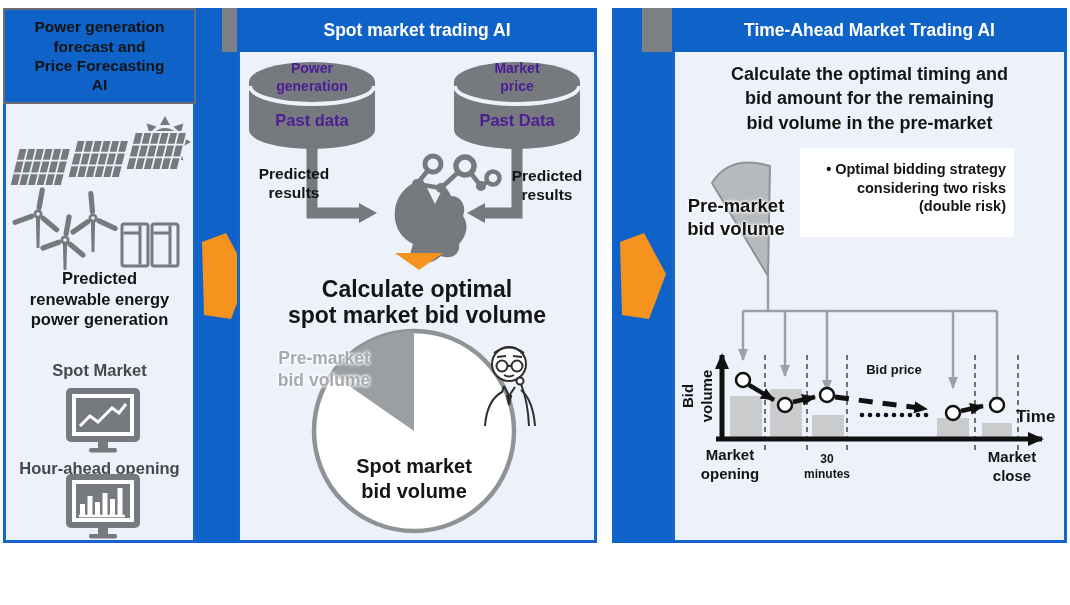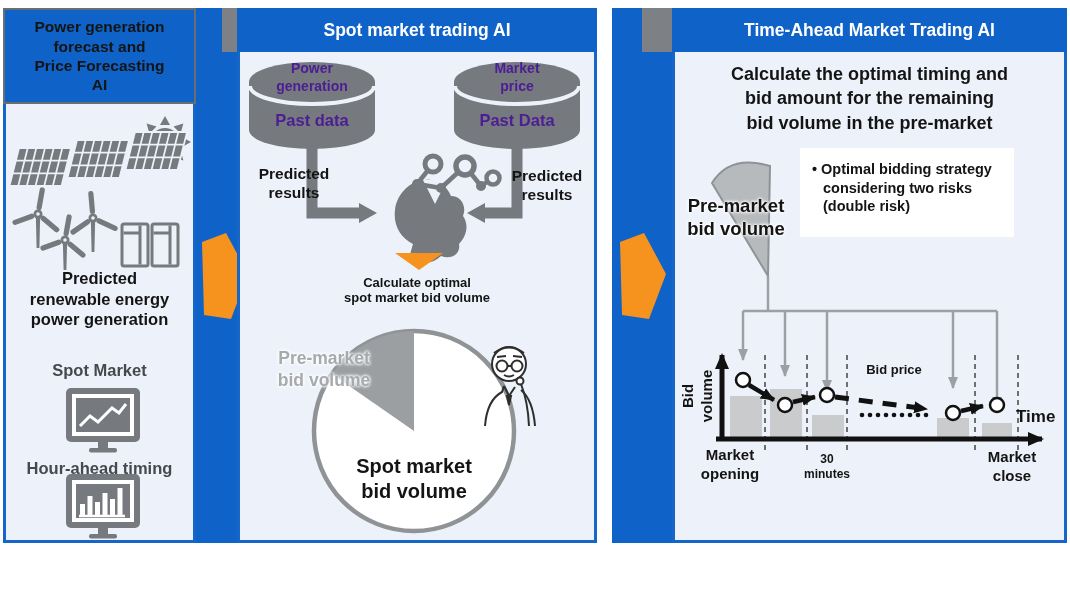--- a/index.html
+++ b/index.html
@@ -13,21 +13,21 @@
   .body{position:absolute;left:0;background:#edf2fa;box-sizing:border-box;}
   .t{position:absolute;font-weight:bold;color:#141414;line-height:1.25;text-align:center;
      white-space:pre-line;}
   .halo{text-shadow:0 0 3px #fff,0 0 3px #fff,0 0 4px #fff;}
   .grayt{color:#a7aaad;}
   .subt{color:#45494d;}
   .whitet{color:#4c1d95;}
   svg{position:absolute;overflow:visible;}
   .bulletbox{position:absolute;background:#fff;box-sizing:border-box;padding:12px 8px 12px 12px;}
   .bullet{font-weight:bold;font-size:14.5px;line-height:1.28;color:#141414;
-          padding-left:11px;text-indent:-11px;margin-bottom:9px;}
+          padding-left:11px;text-indent:-11px;margin-bottom:9px;text-align:right;}
   .bullet::before{content:"\2022";margin-right:4px;}
   .ylab{transform:rotate(-90deg);transform-origin:center center;}
 </style>
 </head>
 <body>
 
 <div id="canvas">
 
   <div class="band" style="left:196px;width:57px;"></div>
   <div class="band" style="left:612px;width:60px;"></div>
@@ -129,21 +129,21 @@
 
       <svg style="left:57px;top:282px;" width="80" height="70">
         <rect x="3" y="2" width="74" height="54" rx="5" fill="#76797d"></rect>
         <rect x="9" y="8" width="62" height="42" fill="#fff"></rect>
         <rect x="13" y="12" width="54" height="34" fill="#76797d"></rect>
         <polyline points="17,40 27,30 35,36 49,22 56,27 63,18" fill="none" stroke="#fff" stroke-width="3"></polyline>
         <rect x="35" y="56" width="10" height="7" fill="#76797d"></rect>
         <rect x="26" y="62" width="28" height="4.5" rx="2" fill="#76797d"></rect>
       </svg>
 
-      <div class="t subt" style="left:0;top:354px;width:187px;font-size:16.5px;">Hour-ahead timing</div>
+      <div class="t subt" style="left:0;top:354px;width:187px;font-size:16.5px;">Hour-ahead opening</div>
 
       <svg style="left:57px;top:368px;" width="80" height="70">
         <rect x="3" y="2" width="74" height="54" rx="5" fill="#76797d"></rect>
         <rect x="9" y="8" width="62" height="42" fill="#fff"></rect>
         <rect x="13" y="12" width="54" height="34" fill="#76797d"></rect>
         <g fill="#fff">
           <rect x="17" y="32" width="5" height="12"></rect>
             <rect x="24.5" y="24" width="5" height="20"></rect>
           <rect x="32" y="30" width="5" height="14"></rect>
             <rect x="39.5" y="21" width="5" height="23"></rect>
@@ -236,21 +236,21 @@
     <div class="t whitet" style="left:10px;top:102px;width:130px;font-size:16.5px;">Past data</div>
     <div class="t whitet" style="left:215px;top:52px;width:130px;font-size:14px;">Market
 price</div>
     <div class="t whitet" style="left:215px;top:102px;width:130px;font-size:16.5px;">Past Data</div>
 
     <div class="t" style="left:4px;top:156px;width:106px;font-size:15.5px;">Predicted
 results</div>
     <div class="t" style="left:262px;top:158px;width:96px;font-size:15.5px;">Predicted
 results</div>
 
-    <div class="t" style="left:0;top:268px;width:360px;font-size:13px;line-height:1.15;">Calculate optimal
+    <div class="t" style="left:0;top:268px;width:360px;font-size:23px;line-height:1.15;">Calculate optimal
 spot market bid volume</div>
 
     <div class="t grayt halo" style="left:26px;top:340px;width:122px;font-size:17.5px;">Pre-market
 bid volume</div>
     <div class="t" style="left:77px;top:446px;width:200px;font-size:20px;">Spot market
 bid volume</div>
   </div>
 
   <div class="panel" style="left:672px;width:395px;height:535px;">
     <div class="hdr" style="height:44px;font-size:17.5px;">

